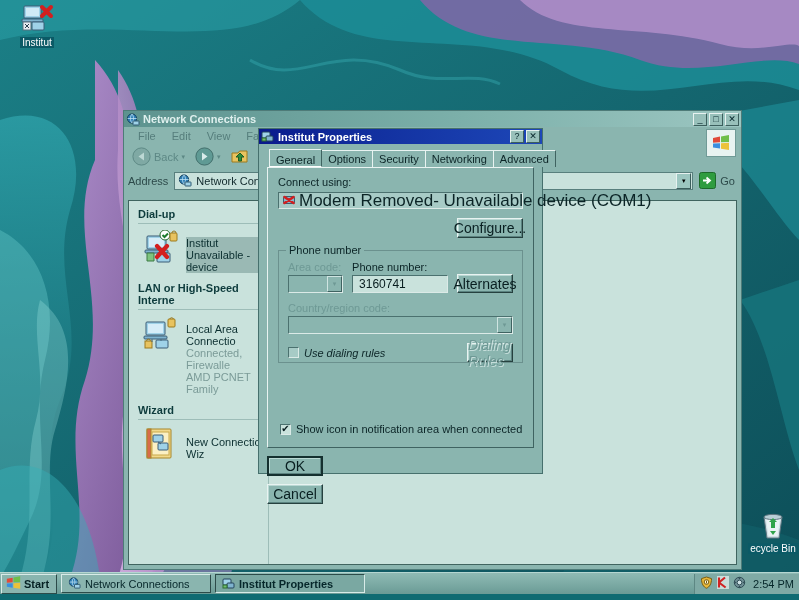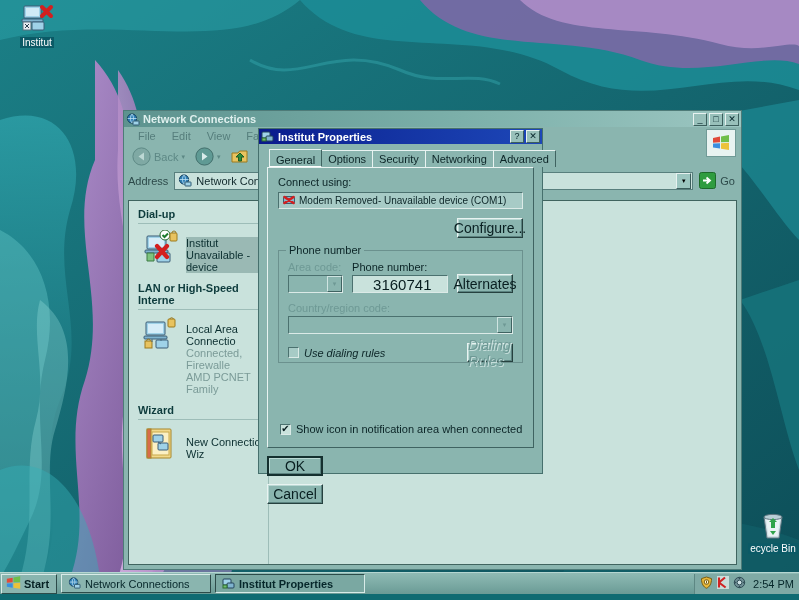--- a/index.html
+++ b/index.html
@@ -86,39 +86,39 @@
     background:#8ab5af;padding:8px 10px;box-sizing:border-box;position:relative;
     height:281px;
   }
   .lblsm{font-size:11px;color:#0b2426;}
   .lbl-dim{font-size:11px;color:#6e9995;}
   .devbox{
     margin-top:4px;height:17px;background:#a7cbc6;border:1px solid #4b716f;
     border-right-color:#dbeae7;border-bottom-color:#dbeae7;
     display:flex;align-items:center;gap:4px;padding-left:4px;box-sizing:border-box;
   }
-  .devbox .t{font-size:10px;color:#0b2426;white-space:nowrap;text-align:right;}
+  .devbox .t{font-size:17px;color:#0b2426;white-space:nowrap;text-align:right;}
   .btn{
     background:#8ab5af;border:1px solid #e8f3f1;border-right-color:#26413f;border-bottom-color:#26413f;
     box-shadow:inset -1px -1px 0 #5b8380, inset 1px 1px 0 #b9d8d3;
     font-size:14px;color:#091f21;font-family:"Liberation Sans",sans-serif;
     display:flex;align-items:center;justify-content:center;box-sizing:border-box;cursor:default;
   }
   .btn.disabled{color:#6e9995;text-shadow:1px 1px 0 #c6dedb;}
   .btn.default{border:2px solid #15302f;}
   .grp{
     position:relative;margin-top:12px;border:1px solid #6b918e;border-top-color:#6b918e;
     padding:10px 9px 9px 9px;box-sizing:border-box;
   }
   .grp>.legend{
     position:absolute;top:-7px;left:7px;background:#8ab5af;padding:0 3px;font-size:11px;color:#0b2426;
   }
   .tfield{
     background:#c9e2dc;border:1px solid #4b716f;border-right-color:#dbeae7;border-bottom-color:#dbeae7;
-    font-size:15px;color:#081d1f;display:flex;align-items:center;padding-left:20px;box-sizing:border-box;
+    font-size:12px;color:#081d1f;display:flex;align-items:center;padding-left:6px;box-sizing:border-box;
   }
   .combo{
     background:#8ab5af;border:1px solid #4b716f;border-right-color:#dbeae7;border-bottom-color:#dbeae7;
     display:flex;align-items:center;box-sizing:border-box;
   }
   .combo .arrow{
     width:15px;height:100%;margin-left:auto;background:#8ab5af;
     border:1px solid #cfe4e1;border-right-color:#3f6361;border-bottom-color:#3f6361;
     display:flex;align-items:center;justify-content:center;font-size:7px;color:#6e9995;box-sizing:border-box;
   }

